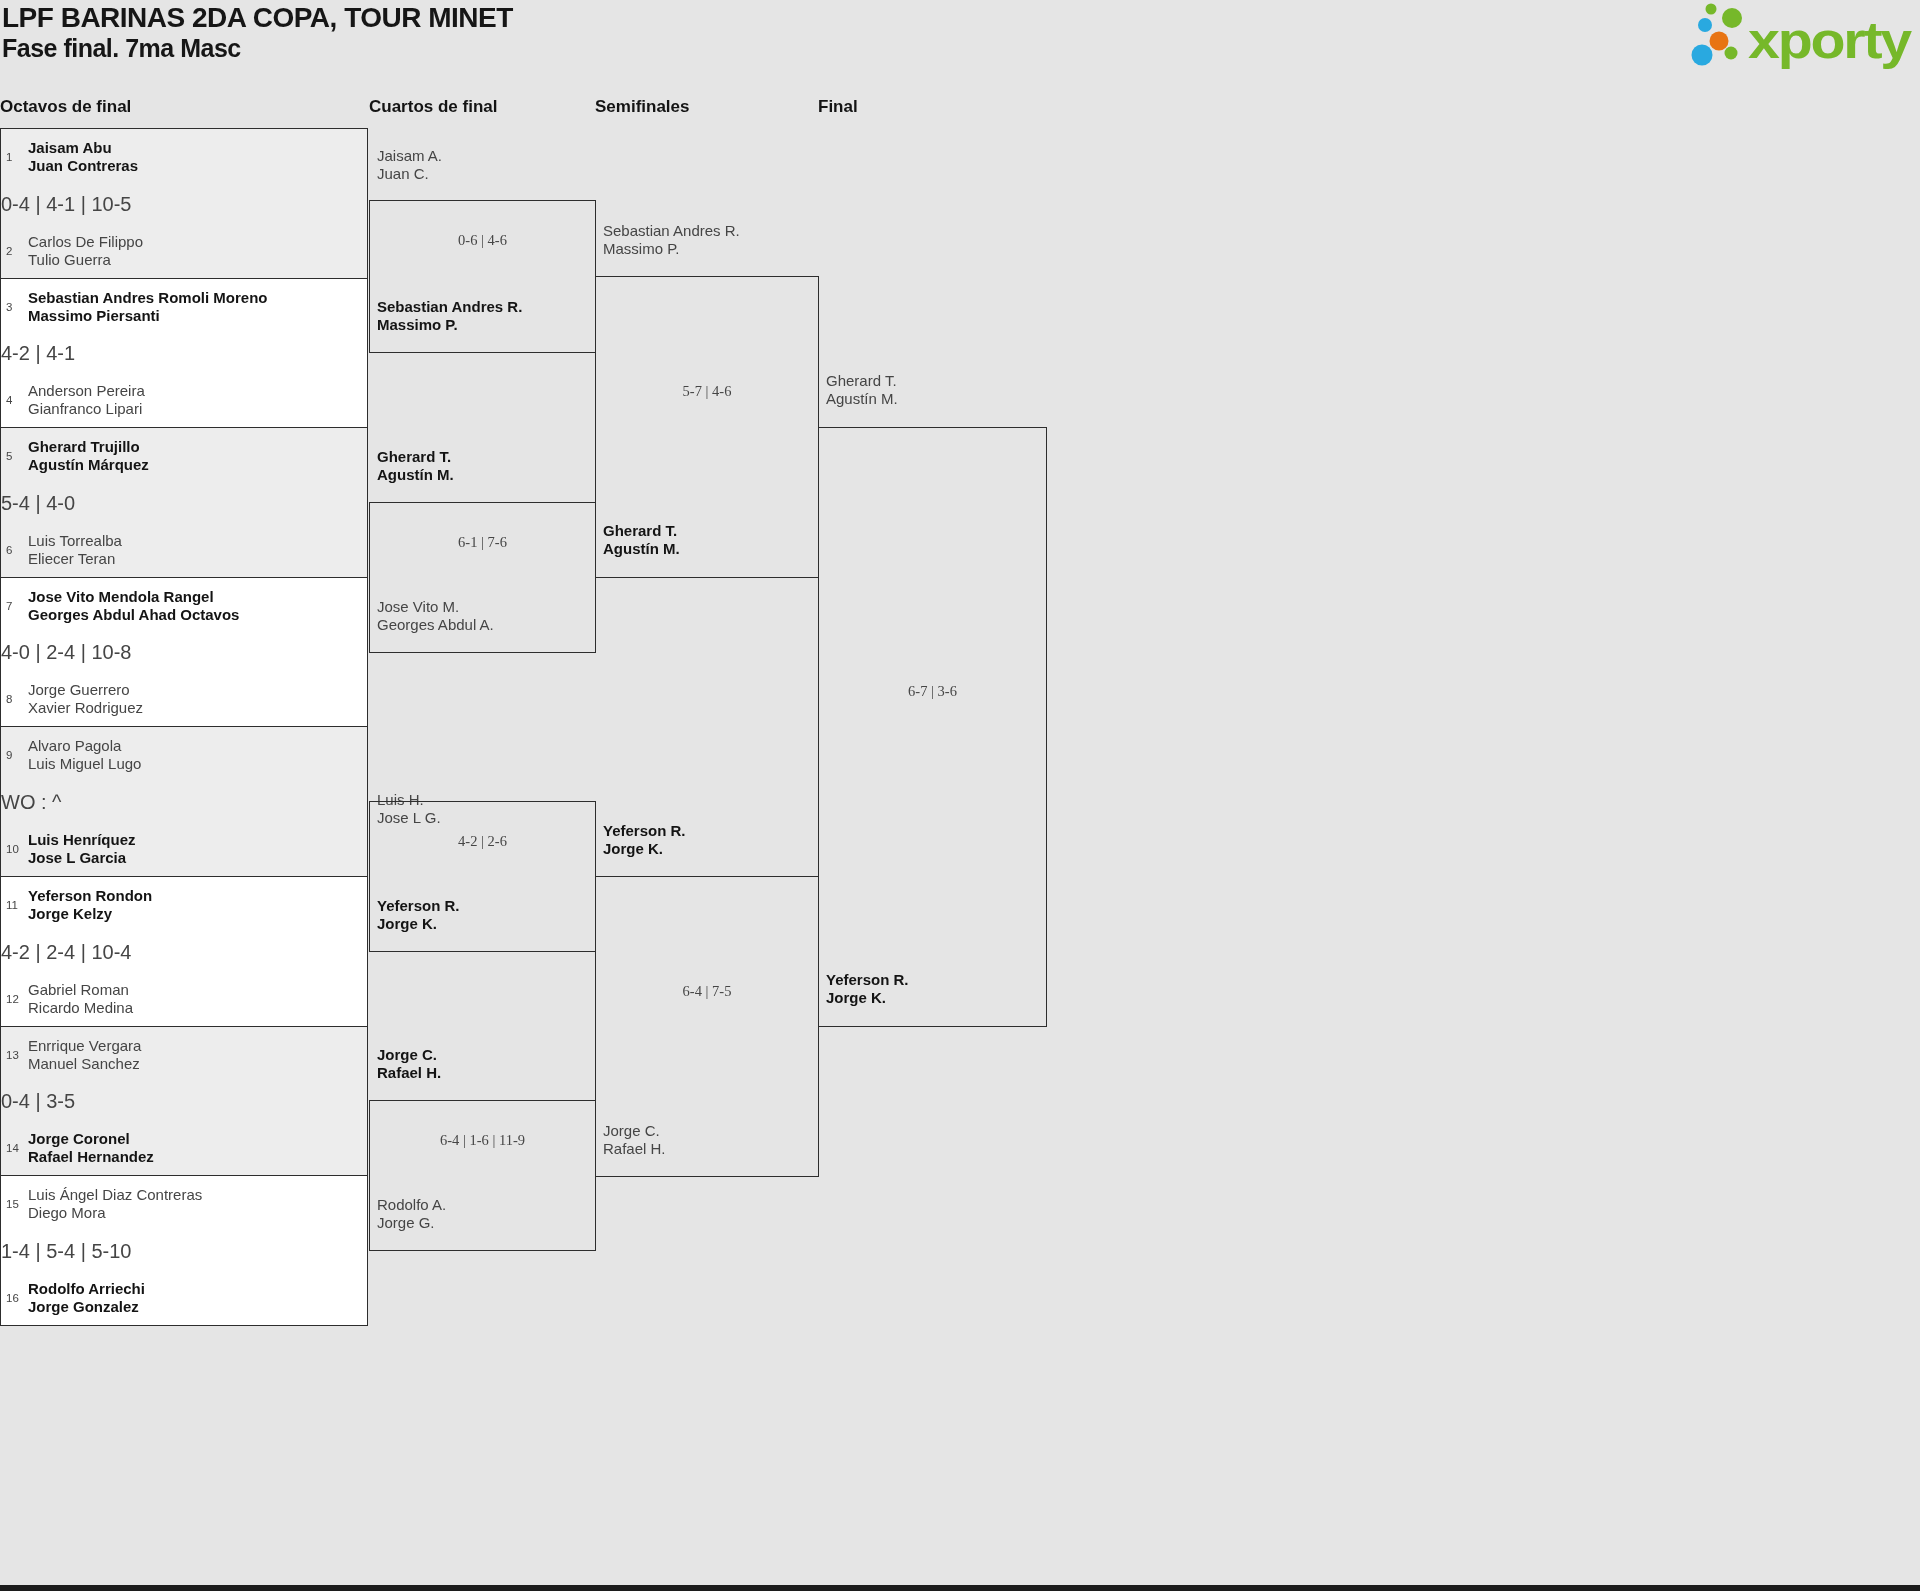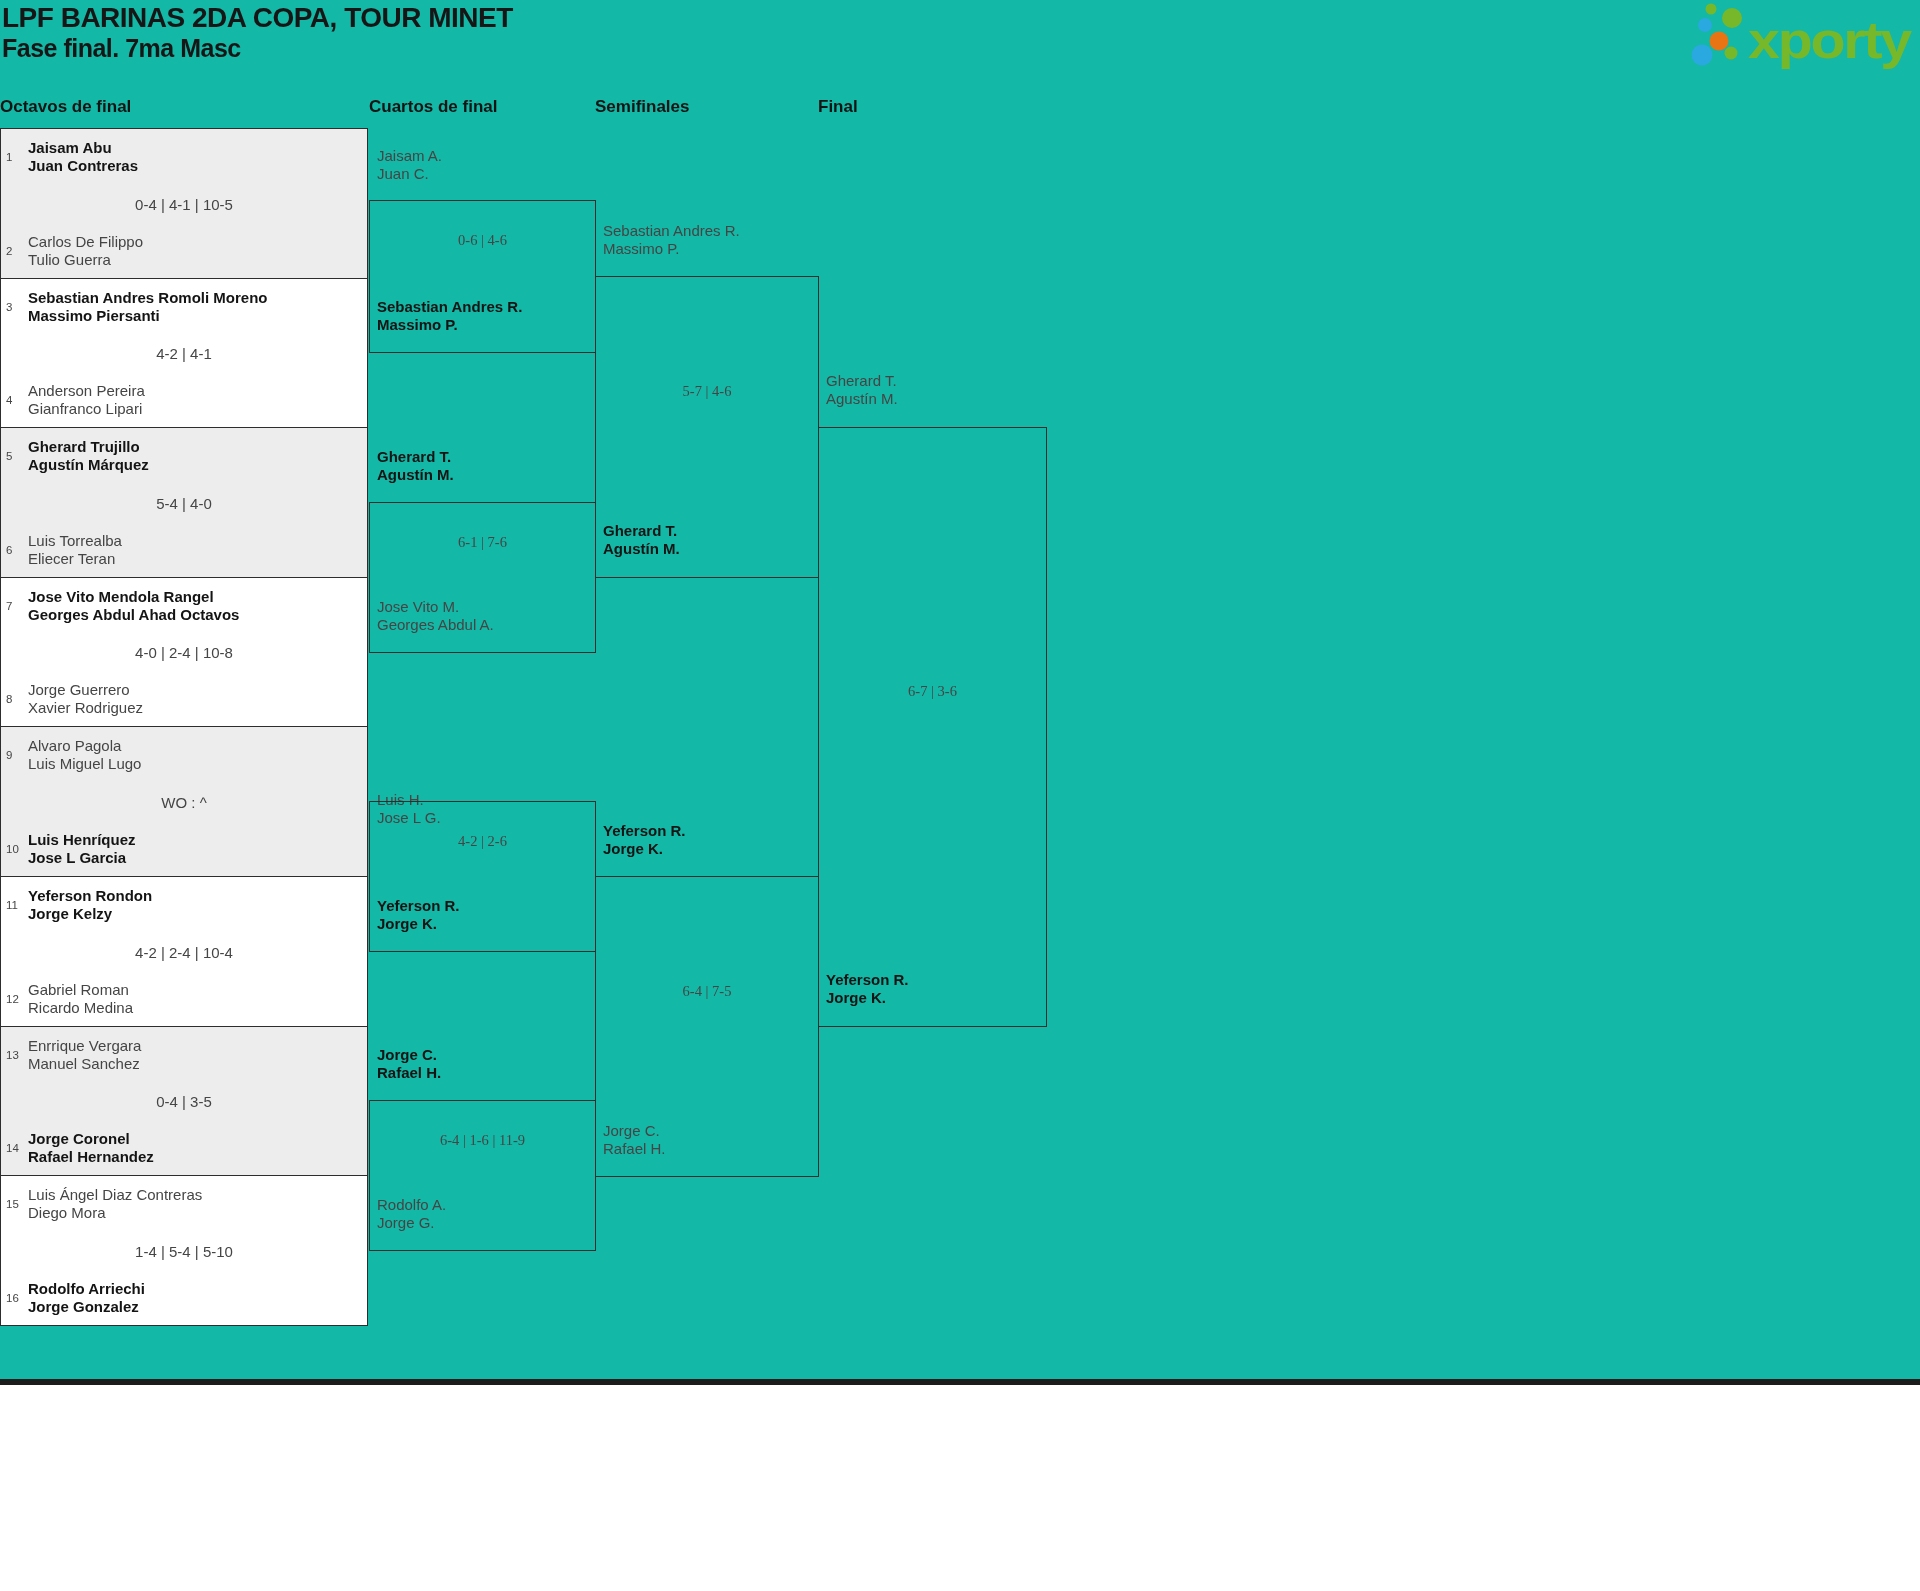--- a/index.html
+++ b/index.html
@@ -1,31 +1,31 @@
 <!DOCTYPE html>
 <html><head>
 <meta charset="utf-8">
 <style>
   html,body{margin:0;padding:0;background:#fff;}
-  .page{position:relative;width:1920px;height:1385px;background:#14b8a6;overflow:hidden;
+  .page{position:relative;width:1920px;height:1591px;background:#e5e5e5;overflow:hidden;
         font-family:"Liberation Sans",sans-serif;}
   .title{position:absolute;left:2px;top:2px;font-size:28px;font-weight:700;color:#161616;letter-spacing:-0.5px;}
   .subtitle{position:absolute;left:2px;top:34px;font-size:25px;font-weight:700;color:#161616;letter-spacing:-0.5px;}
   .logo{position:absolute;left:1686px;top:0;width:232px;height:74px;}
   .rh{position:absolute;top:97px;text-align:left;font-size:17px;font-weight:600;color:#141414;}
   .r16{position:absolute;left:0;width:368px;box-sizing:border-box;border:1px solid #2d2d2d;background:#fff;}
   .r16.alt{background:#ededed;}
   .entry{position:absolute;left:5px;right:5px;display:flex;align-items:center;gap:9px;}
   .entry.t{top:10px;}
   .entry.b{bottom:10px;}
   .seed{flex:none;min-width:13px;font-size:11.5px;color:#454545;}
   .names{font-size:15px;line-height:17.5px;color:#454545;}
   .names.winner{font-weight:700;color:#141414;}
   .mscore{position:absolute;left:0;right:0;top:50%;transform:translateY(-50%);
-          text-align:center;font-size:15px;color:#454545;}
+          text-align:left;font-size:20px;color:#454545;}
   .rect{position:absolute;box-sizing:border-box;border:1px solid #2d2d2d;background:transparent;}
   .rscore{position:absolute;left:0;right:0;text-align:center;font-size:14.5px;color:#454545;font-family:Liberation Serif, serif;}
   .feed{position:absolute;font-size:15px;line-height:17.5px;color:#454545;}
   .feed.winner{font-weight:700;color:#141414;}
   .bottombar{position:absolute;left:0;bottom:0;width:100%;height:6px;background:#1c1c1c;}
 </style>
 </head>
 <body>
 
 <div class="page">

